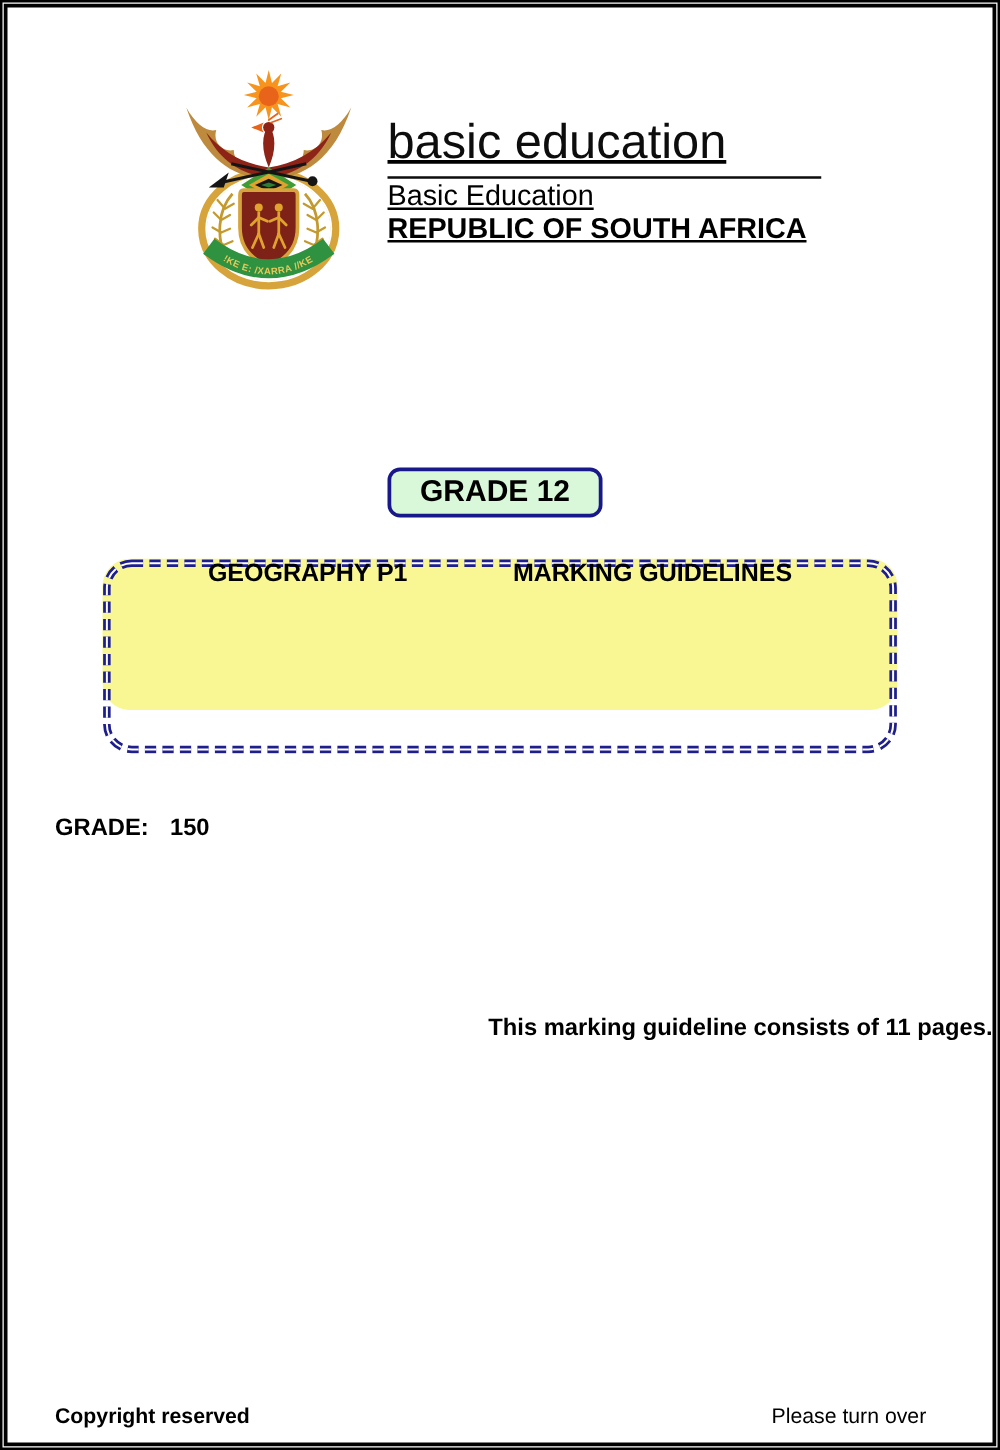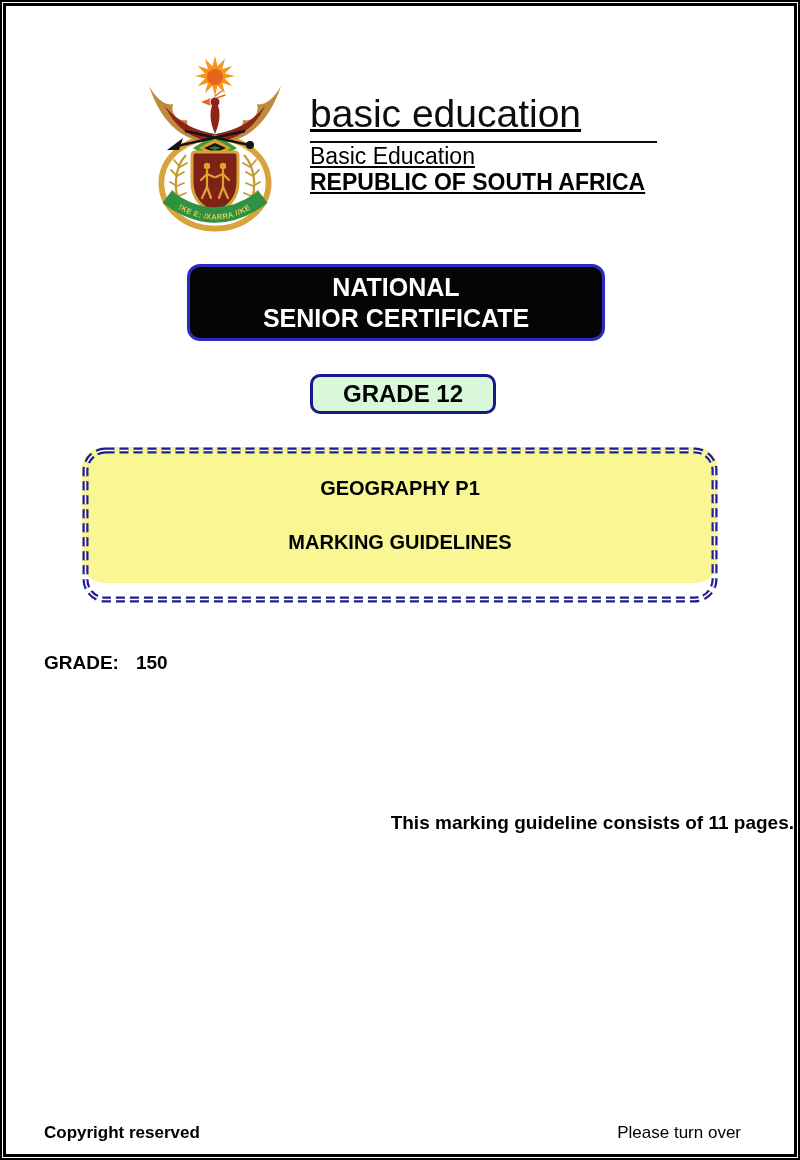--- a/index.html
+++ b/index.html
@@ -21,29 +21,29 @@
   .country{font-size:23px;line-height:26px;font-weight:bold;}
   
   .nsc-box{
     position:absolute;left:181px;top:258px;width:418px;height:77px;box-sizing:border-box;
     background:#050505;border:3px solid #2b2bc4;border-radius:13px;
     color:#fff;font-weight:bold;font-size:25px;line-height:31px;text-align:center;
     display:flex;flex-direction:column;justify-content:center;
   }
   
   .grade-box{
-    position:absolute;left:304px;top:368px;width:186px;height:40px;box-sizing:border-box;
+    position:absolute;left:304px;top:368px;width:172px;height:40px;box-sizing:border-box;
     background:#d9f8d9;border:3px solid #18188a;border-radius:10px;
     font-weight:bold;font-size:24px;line-height:34px;text-align:center;
   }
   
   .exam-box{
-    position:absolute;left:76px;top:441px;width:636px;height:136px;box-sizing:border-box;
+    position:absolute;left:76px;top:441px;width:636px;height:121px;box-sizing:border-box;
     background:#f8f793;border-radius:22px;
-    display:flex;flex-direction:column;justify-content:space-evenly;
+    display:flex;justify-content:space-evenly;
   }
   .exam-box .dash-border{position:absolute;inset:0;width:636px;height:156px;}
   .exam-line{position:relative;z-index:1;text-align:center;font-weight:bold;font-size:20px;line-height:24px;}
   
   .marks-row{position:absolute;left:38px;top:646px;font-weight:bold;font-size:19px;}
   .marks-value{margin-left:17px;}
   
   .pages-note{position:absolute;left:0;top:806px;width:100%;text-align:right;font-weight:bold;font-size:19px;}
   
   .footer-left{position:absolute;left:38px;top:1117px;font-size:17px;font-weight:bold;}
@@ -136,24 +136,20 @@
       </svg>
     </div>
 
     <div class="dept-block">
       <div class="brand">basic education</div>
       <div class="brand-rule"></div>
       <div class="dept-line">Basic Education</div>
       <div class="country">REPUBLIC OF SOUTH AFRICA</div>
     </div>
 
-    <div class="nsc-box">
-      <div>NATIONAL</div>
-      <div>SENIOR CERTIFICATE</div>
-    </div>
 
     <div class="grade-box">GRADE 12</div>
 
     <div class="exam-box">
       <svg class="dash-border" viewBox="0 0 636 156" xmlns="http://www.w3.org/2000/svg">
         <rect x="3.5" y="3.5" width="629" height="149" rx="20" fill="none" stroke="#1e1e8c" stroke-width="6" stroke-dasharray="9 5"></rect>
         <rect x="3.5" y="3.5" width="629" height="149" rx="20" fill="none" stroke="#ffffff" stroke-width="1.6" stroke-dasharray="9 5"></rect>
       </svg>
       <div class="exam-line">GEOGRAPHY P1</div>
       <div class="exam-line">MARKING GUIDELINES</div>

